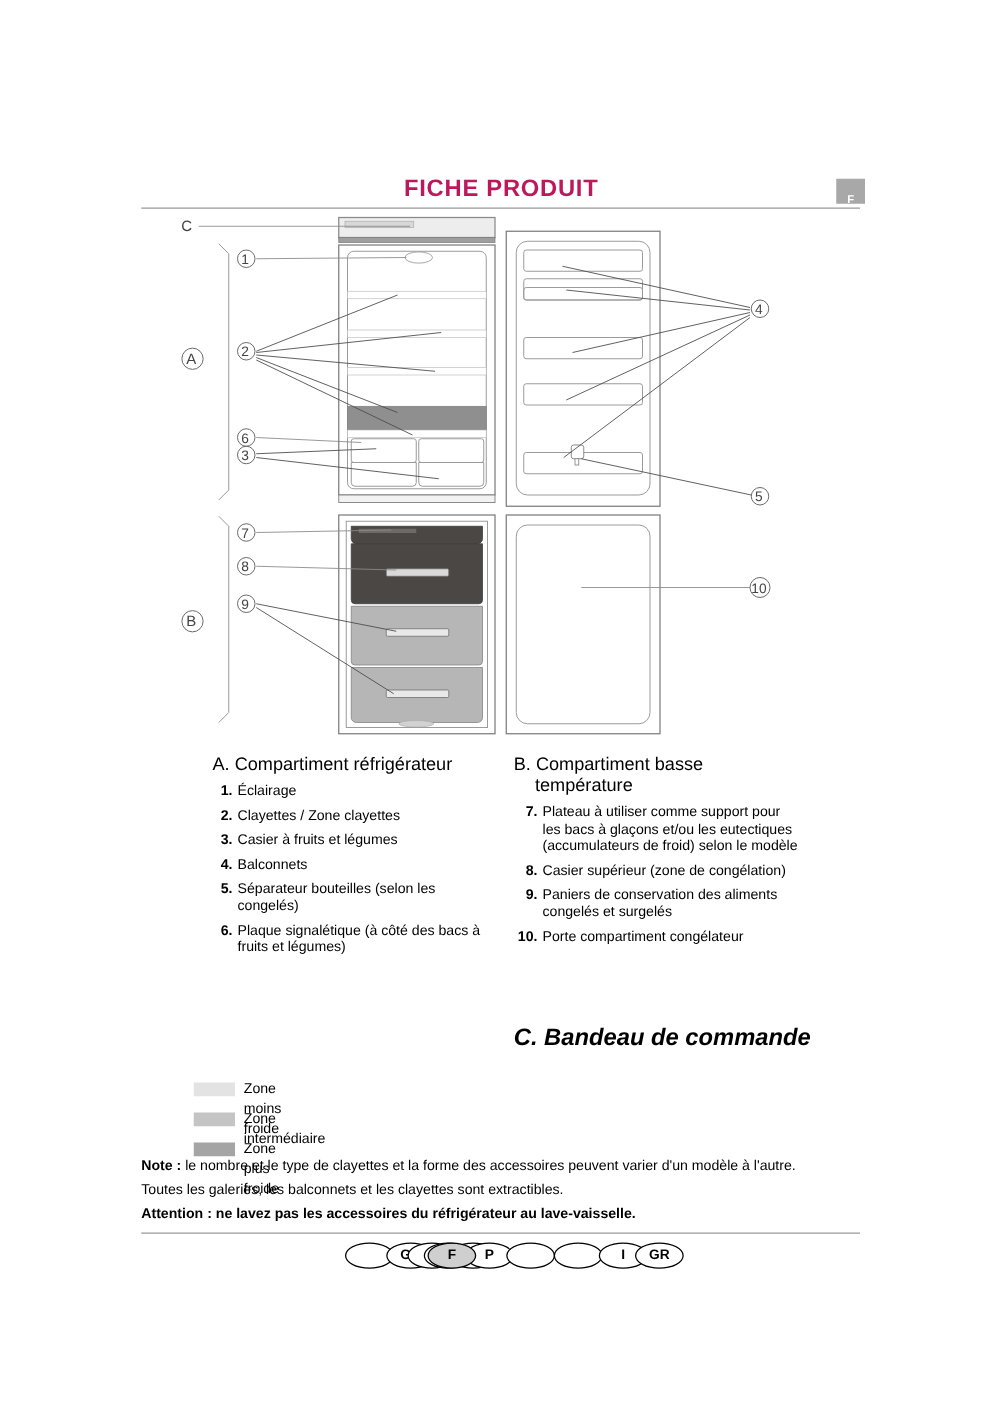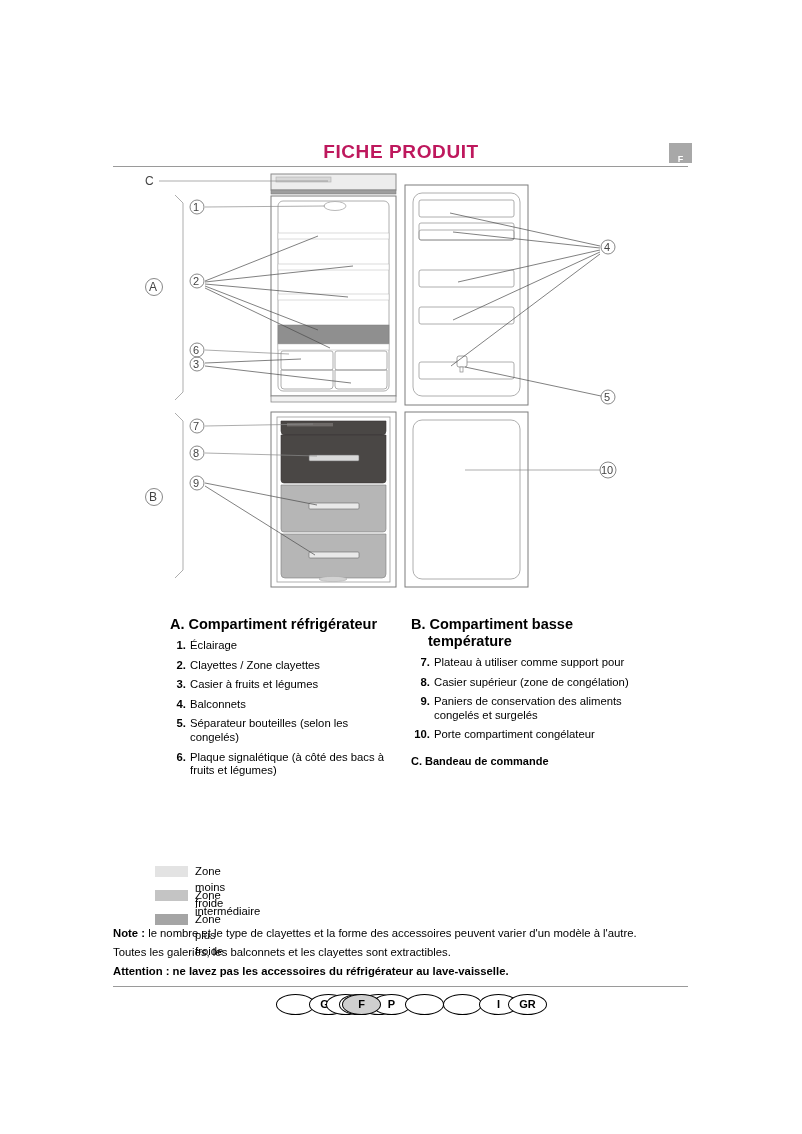--- a/index.html
+++ b/index.html
@@ -15,33 +15,33 @@
     font-size:9px;font-weight:bold;color:#ffffff;line-height:9px;}
 
   
   .diagram{position:absolute;left:113px;top:170px;width:580px;height:425px;}
   .dg{position:absolute;left:0;top:0;width:580px;height:425px;}
 
   
   .col-a{position:absolute;left:170px;top:600px;width:230px;}
   .col-b{position:absolute;left:411px;top:600px;width:280px;}
 
-  .sec-h{font-size:14.5px;font-weight:bold;line-height:17px;margin:16px 0 6px 0;}
+  .sec-h{font-size:14.5px;font-weight:normal;line-height:17px;margin:4px 0 6px 0;}
   .sec-h .ind{display:block;padding-left:17px;}
 
   ul.items{list-style:none;margin:0;padding:0;}
   ul.items li{position:relative;font-size:11.3px;line-height:13.6px;margin:0 0 6px 0;
      padding-left:20px;}
   ul.items li .num{position:absolute;left:0;top:0;width:16px;text-align:right;font-weight:bold;}
   ul.items li .txt{display:block;text-indent:0;}
 
   .col-b ul.items li{padding-left:23px;}
   .col-b ul.items li .num{width:19px;}
 
-  .sec-c{position:absolute;left:411px;top:755px;font-size:11px;font-weight:bold;}
+  .sec-c{position:absolute;left:411px;top:820px;font-size:19px;font-weight:bold;font-style:italic;}
 
   
   .legend{position:absolute;left:155px;top:863px;}
   .legend-row{position:relative;height:24px;}
   .legend-sw{position:absolute;left:0;top:3px;width:33px;height:11px;}
   .legend-lb{position:absolute;left:40px;top:0px;font-size:11.3px;line-height:16px;}
 
   
   .notes{position:absolute;left:113px;top:926px;width:578px;}
   .note-line{font-size:11.3px;line-height:14px;margin-bottom:8px;}
@@ -233,20 +233,21 @@
 
   <div class="col-b">
     <div class="sec-h">
       <span>B. Compartiment basse</span>
       <span class="ind">température</span>
     </div>
     <ul class="items">
       <li>
         <span class="num">7.</span>
         <span class="txt">Plateau à utiliser comme support pour</span>
+        <span class="cont">les bacs à glaçons et/ou les eutectiques (accumulateurs de froid) selon le modèle</span>
       </li>
       <li>
         <span class="num">8.</span>
         <span class="txt">Casier supérieur (zone de congélation)</span>
       </li>
       <li>
         <span class="num">9.</span>
         <span class="txt">Paniers de conservation des aliments</span>
         <span class="cont">congelés et surgelés</span>
       </li>

